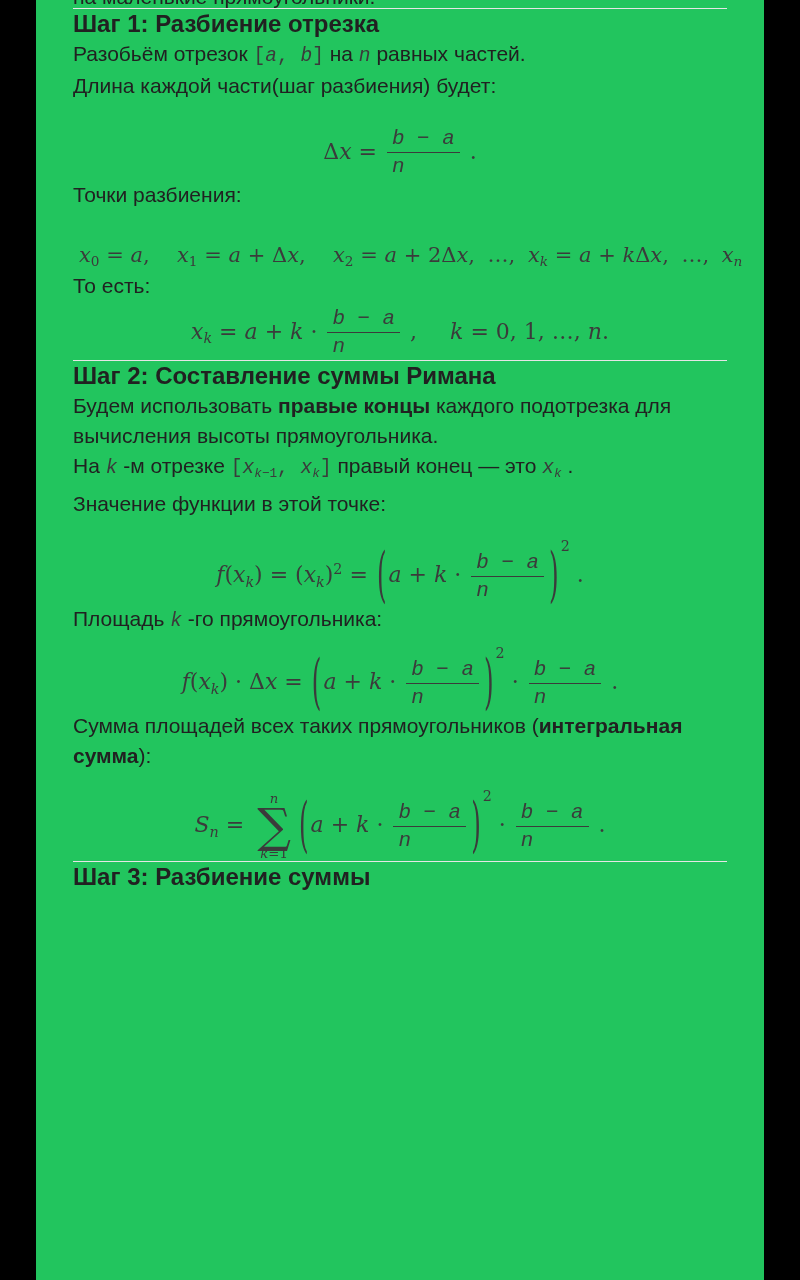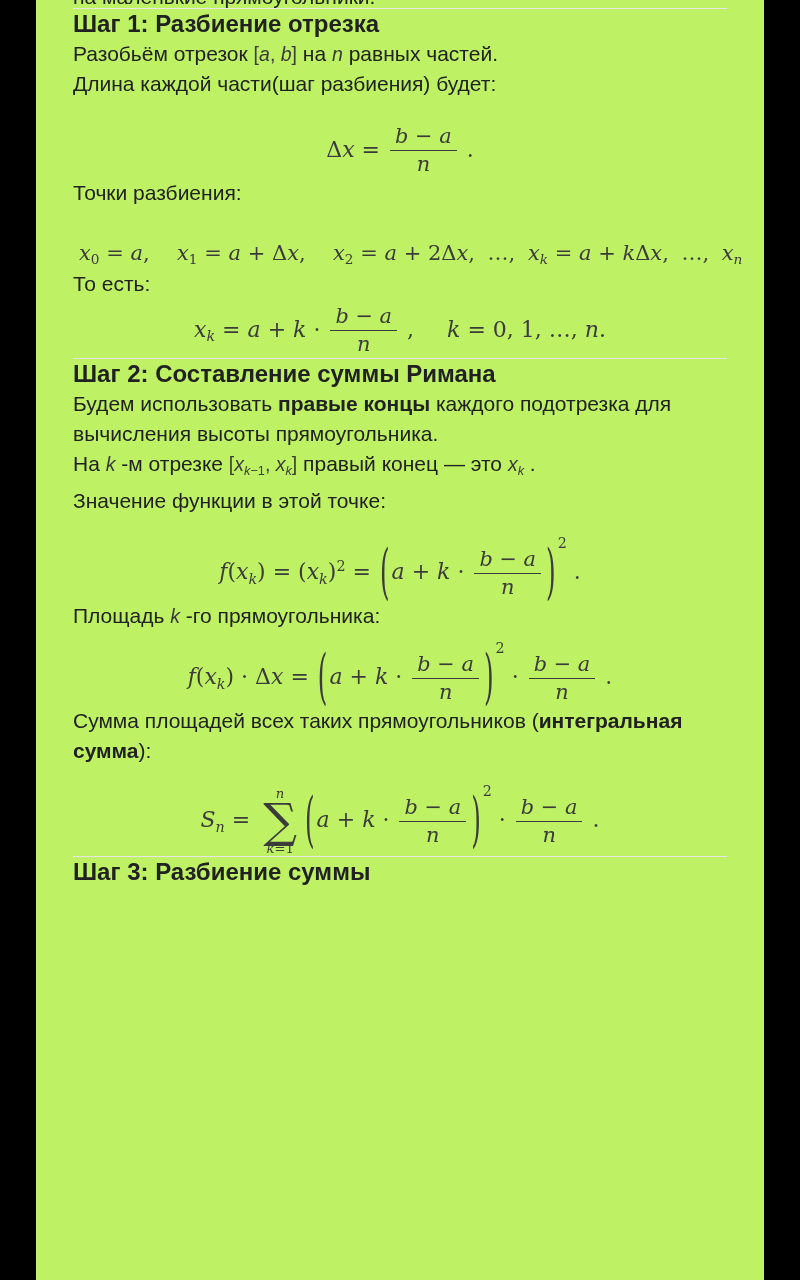--- a/index.html
+++ b/index.html
@@ -1,39 +1,39 @@
 <!DOCTYPE html>
 <html><head>
 <meta charset="utf-8">
 <style>
   html, body { margin:0; padding:0; background:#000; }
   .page {
-    width:654px; height:1280px; margin:0 auto; background:#bef264;
+    width:654px; height:1280px; margin:0 auto; background:#22c55e;
     padding:0 37px; box-sizing:content-box; overflow:hidden;
     font-family:"Liberation Sans","DejaVu Sans",sans-serif; color:#212121;
   }
   .cut-line { margin:-14px 0 0 0; font-size:21px; line-height:22px; white-space:nowrap; }
   hr.divider { border:none; height:1px; background:#e6e6e6; margin:0; }
   h2.h { font-size:24px; line-height:30px; font-weight:700; margin:0; color:#212121; }
   p.body { font-size:21px; line-height:30px; margin:0; color:#212121; }
   b { font-weight:700; }
 
   
-  .imath { font-family:Liberation Sans, sans-serif; font-size:0.93em; color:#3b3b3b; white-space:nowrap; }
+  .imath { font-family:Liberation Mono, monospace; font-size:0.93em; color:#3b3b3b; white-space:nowrap; }
   .math-display {
     font-family:"DejaVu Serif","Liberation Serif",serif; color:#3b3b3b;
     font-size:22px; line-height:1.3; margin:0;
   }
   .center { text-align:center; }
   .mit { font-style:italic; }
   .mrm { font-style:normal; }
   .msub { font-size:0.65em; vertical-align:-0.3em; }
   .msup { font-size:0.65em; vertical-align:0.6em; }
   .msup.big { vertical-align:2.2em; }
-  .mfrac { display:inline-block; vertical-align:middle; text-align:center; margin:0 3px; }
+  .mfrac { display:inline-block; vertical-align:middle; text-align:left; margin:0 3px;font-family:Liberation Mono, monospace; }
   .mnum, .mden { display:block; padding:1px 5px; font-size:0.95em; line-height:1.2; }
   .mden { border-top:1.4px solid #3b3b3b; }
   .mpar {
     display:inline-block; transform:scaleY(2.45); font-size:1.12em;
     vertical-align:middle; line-height:1; margin:0 2px; font-style:normal;
   }
   .msum { display:inline-flex; flex-direction:column; align-items:center; vertical-align:middle; margin:0 6px; line-height:1; }
   .msum .limit { font-size:0.6em; line-height:1.1; }
   .msum .sigma { font-size:2.15em; line-height:0.85; font-style:normal; }
   .mgap { display:inline-block; }

